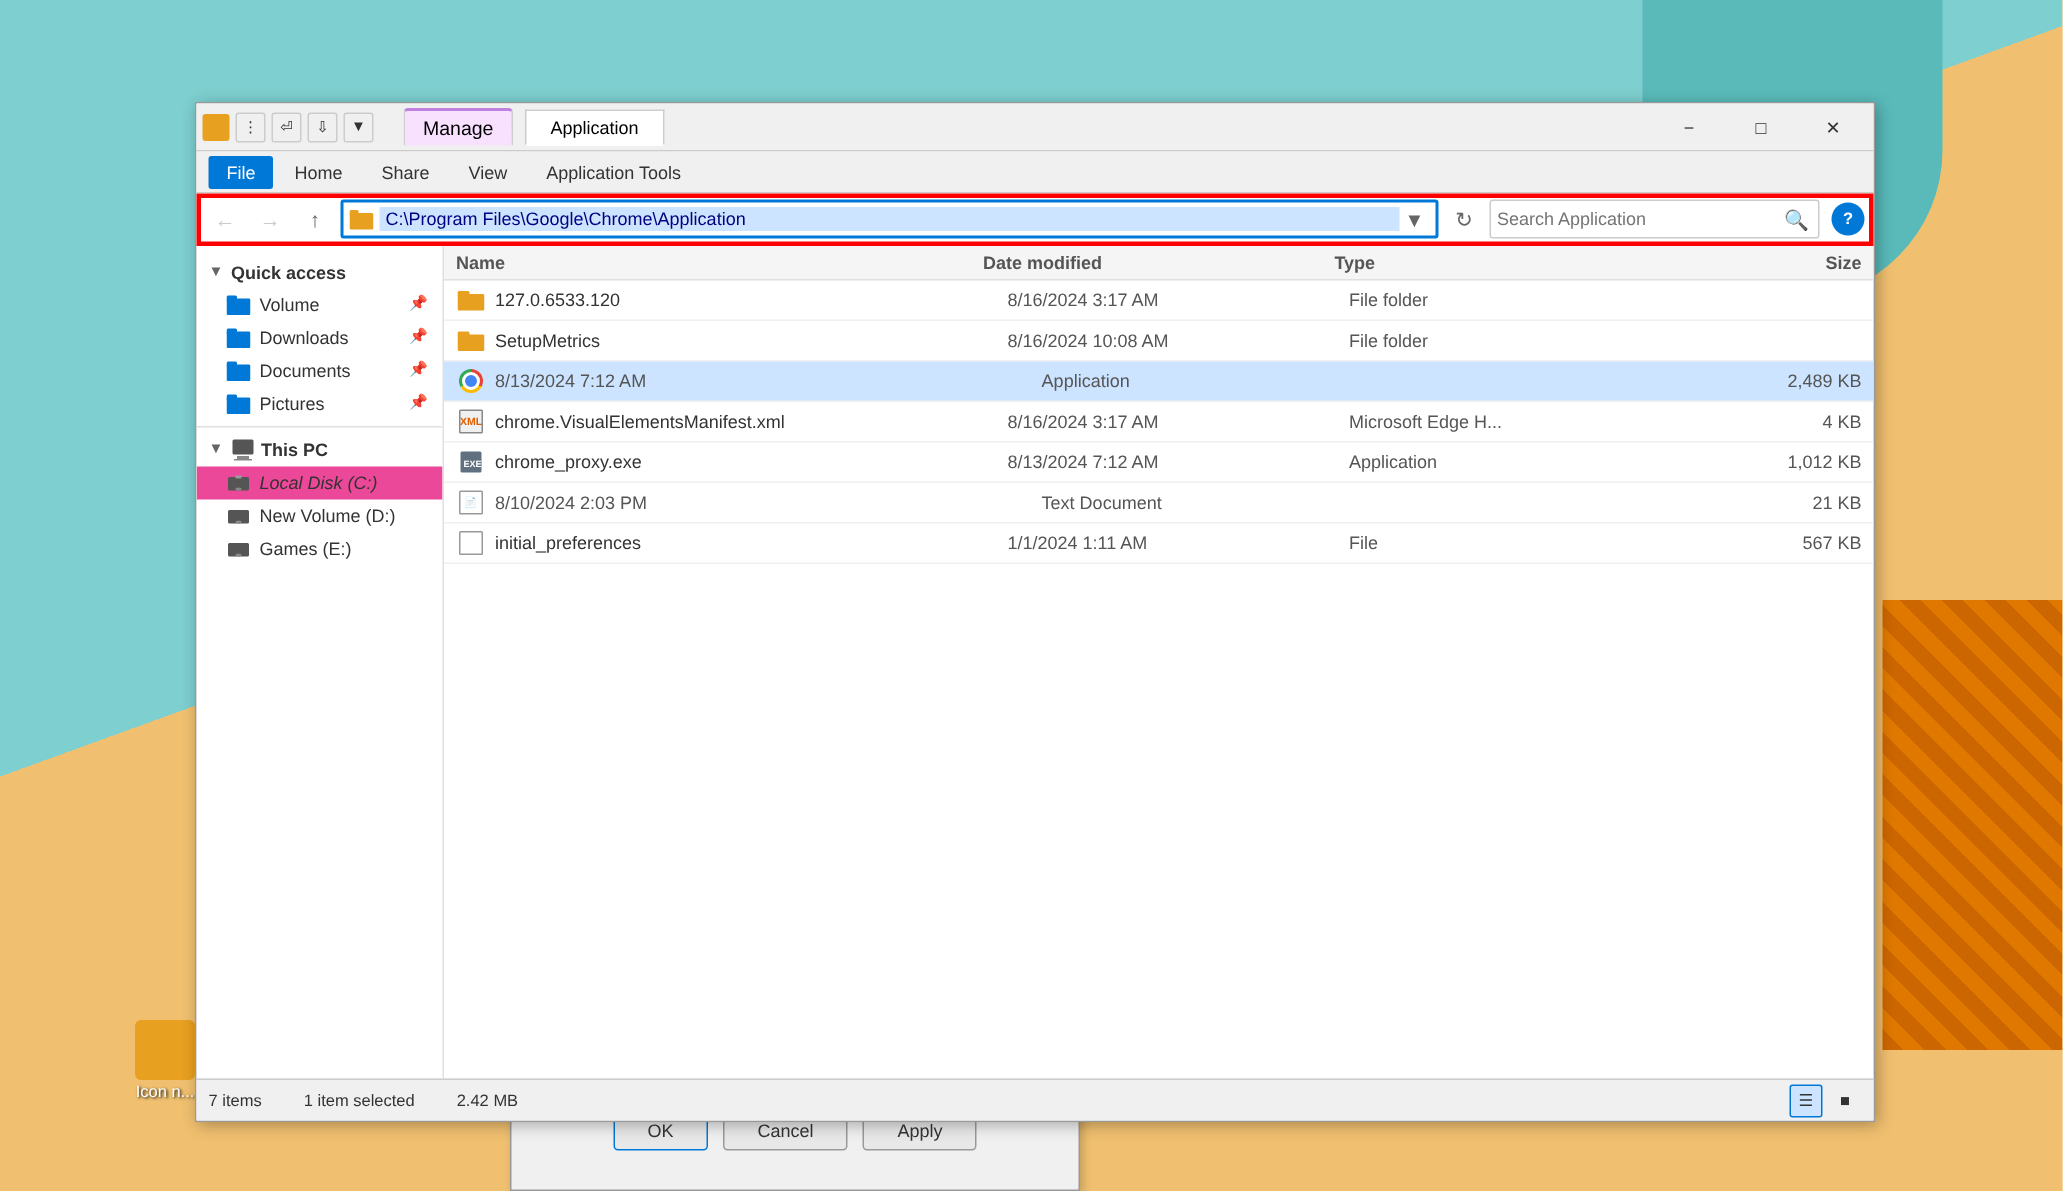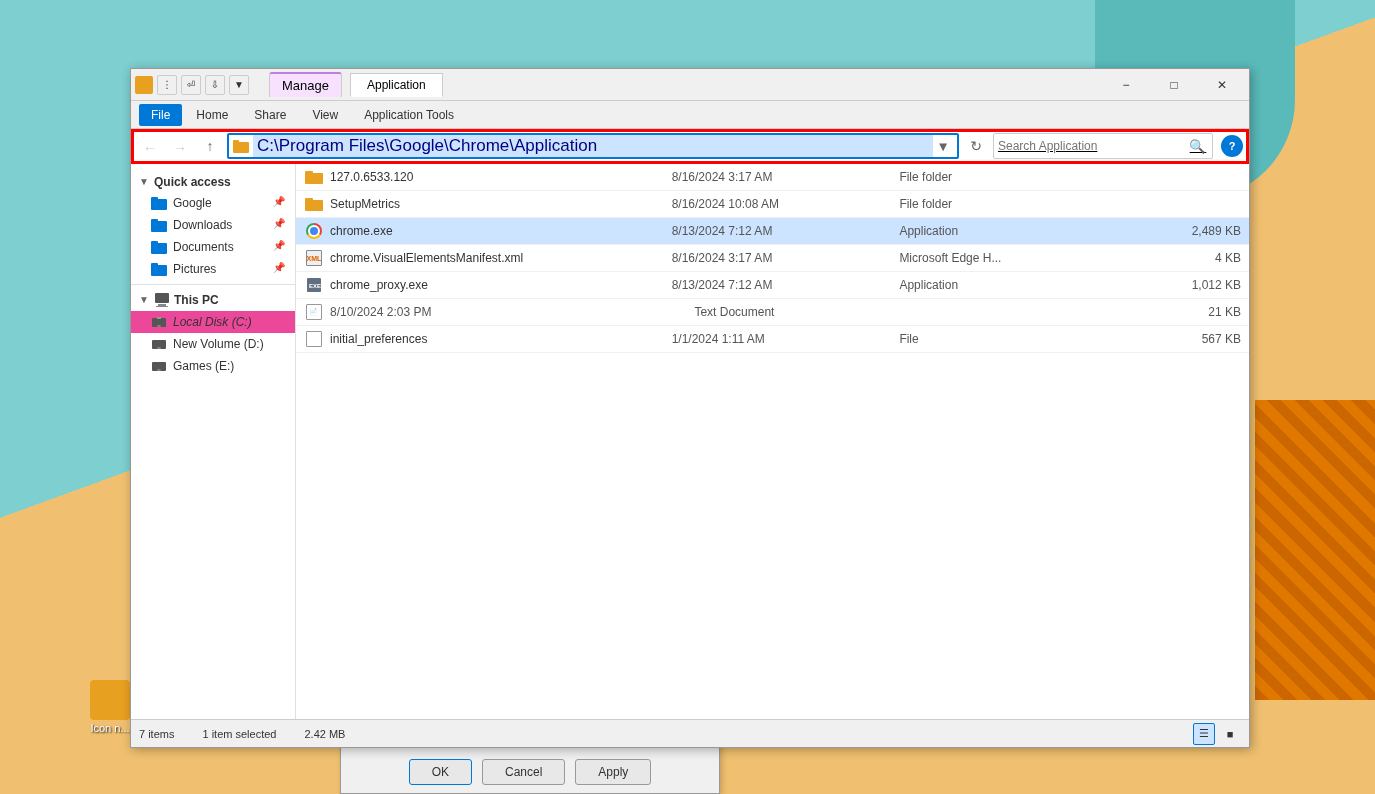--- a/index.html
+++ b/index.html
@@ -186,21 +186,20 @@
     }
     .search-box {
       display: flex;
       align-items: center;
       border: 1px solid #ccc;
       border-radius: 2px;
       background: white;
       padding: 0 4px;
       height: 26px;
       width: 220px;
-      text-decoration: underline;
     }
     .search-input {
       flex: 1;
       border: none;
       outline: none;
       font-size: 12px;
       color: #999;
     }
     .search-icon-btn {
       width: 20px; height: 20px;
@@ -427,21 +426,21 @@
       background: #f0f0f0;
       border: 1px solid #999;
       box-shadow: 2px 2px 6px rgba(0,0,0,0.2);
       display: flex;
       flex-direction: column;
       z-index: 5;
     }
     .dialog-buttons {
       display: flex;
       justify-content: center;
-      align-items: flex-end;
+      align-items: center;
       flex: 1;
       gap: 10px;
       padding: 8px;
     }
     .dialog-btn {
       padding: 5px 22px;
       background: #e8e8e8;
       border: 1px solid #999;
       border-radius: 3px;
       cursor: pointer;
@@ -495,21 +494,21 @@
 
   <div style="padding: 4px 6px; background: white; border-bottom: 1px solid #ccc; display: flex; align-items: center; gap: 4px; outline: 3px solid red; outline-offset: -3px; position: relative; z-index: 20;">
     <button class="nav-btn disabled">←</button>
     <button class="nav-btn disabled">→</button>
     <button class="up-btn">↑</button>
     <div style="flex:1; display:flex; align-items:center; border: 2px solid #0078d7; border-radius: 2px; height: 26px; padding: 0 4px; background: white;">
       <svg class="address-folder-icon" width="16" height="16" viewBox="0 0 16 16">
         <rect x="0" y="4" width="16" height="11" rx="1" fill="#e8a020"></rect>
         <rect x="0" y="2" width="6" height="4" rx="1" fill="#e8a020"></rect>
       </svg>
-      <span style="flex:1; font-size:17px; color:#000080; background:#cce4ff; padding:1px 4px; border:none;">C:\Program Files\Google\Chrome\Application</span>
+      <span style="flex:1; font-size:12px; color:#000080; background:#cce4ff; padding:1px 4px; border:none;">C:\Program Files\Google\Chrome\Application</span>
       <button class="address-dropdown">▼</button>
     </div>
     <button class="refresh-btn">↻</button>
     <div class="search-box">
       <input type="text" class="search-input" placeholder="Search Application" style="">
       <button class="search-icon-btn">🔍</button>
     </div>
     <div class="help-btn">?</div>
   </div>
 
@@ -519,21 +518,21 @@
 
       <div class="sidebar-section-header">
         <span class="sidebar-arrow">▼</span>
         <span>Quick access</span>
       </div>
       <div class="sidebar-item">
         <svg width="16" height="16" viewBox="0 0 16 16">
             <rect x="0" y="4" width="16" height="11" rx="1" fill="#0078d7"></rect>
             <rect x="0" y="2" width="7" height="4" rx="1" fill="#0078d7"></rect>
           </svg>
-        <span>Google</span>
+        <span>Volume</span>
         <span class="pin-btn">📌</span>
       </div>
       <div class="sidebar-item">
         <svg width="16" height="16" viewBox="0 0 16 16">
             <rect x="0" y="4" width="16" height="11" rx="1" fill="#0078d7"></rect>
             <rect x="0" y="2" width="7" height="4" rx="1" fill="#0078d7"></rect>
           </svg>
         <span>Downloads</span>
         <span class="pin-btn">📌</span>
       </div>
@@ -585,20 +584,26 @@
         <svg width="16" height="16" viewBox="0 0 16 16">
             <rect x="1" y="4" width="14" height="9" rx="1" fill="#555"></rect>
             <ellipse cx="8" cy="12" rx="2" ry="1" fill="#888"></ellipse>
           </svg>
         <span>Games (E:)</span>
       </div>
     </div>
 
     <div class="file-list">
 
+      <div class="file-list-header">
+        <div class="col-name">Name</div>
+        <div class="col-date">Date modified</div>
+        <div class="col-type">Type</div>
+        <div class="col-size">Size</div>
+      </div>
 
       <div id="file-rows-container">
           <div class="file-row">
     <div class="file-icon">
               <svg width="18" height="16" viewBox="0 0 18 16">
                 <rect x="0" y="4" width="18" height="11" rx="1" fill="#e8a020"></rect>
                 <rect x="0" y="2" width="8" height="4" rx="1" fill="#e8a020"></rect>
               </svg>
             </div>
     <div class="file-name">127.0.6533.120</div>
@@ -615,21 +620,20 @@
             </div>
     <div class="file-name">SetupMetrics</div>
     <div class="file-date">8/16/2024 10:08 AM</div>
     <div class="file-type">File folder</div>
     <div class="file-size"></div>
   </div>
           <div class="file-row selected">
     <div class="file-icon">
               <div class="chrome-icon"></div>
             </div>
-    <div class="file-name">chrome.exe</div>
     <div class="file-date">8/13/2024 7:12 AM</div>
     <div class="file-type">Application</div>
     <div class="file-size">2,489 KB</div>
   </div>
           <div class="file-row">
     <div class="file-icon">
               <div class="icon-xml">XML</div>
             </div>
     <div class="file-name">chrome.VisualElementsManifest.xml</div>
     <div class="file-date">8/16/2024 3:17 AM</div>

